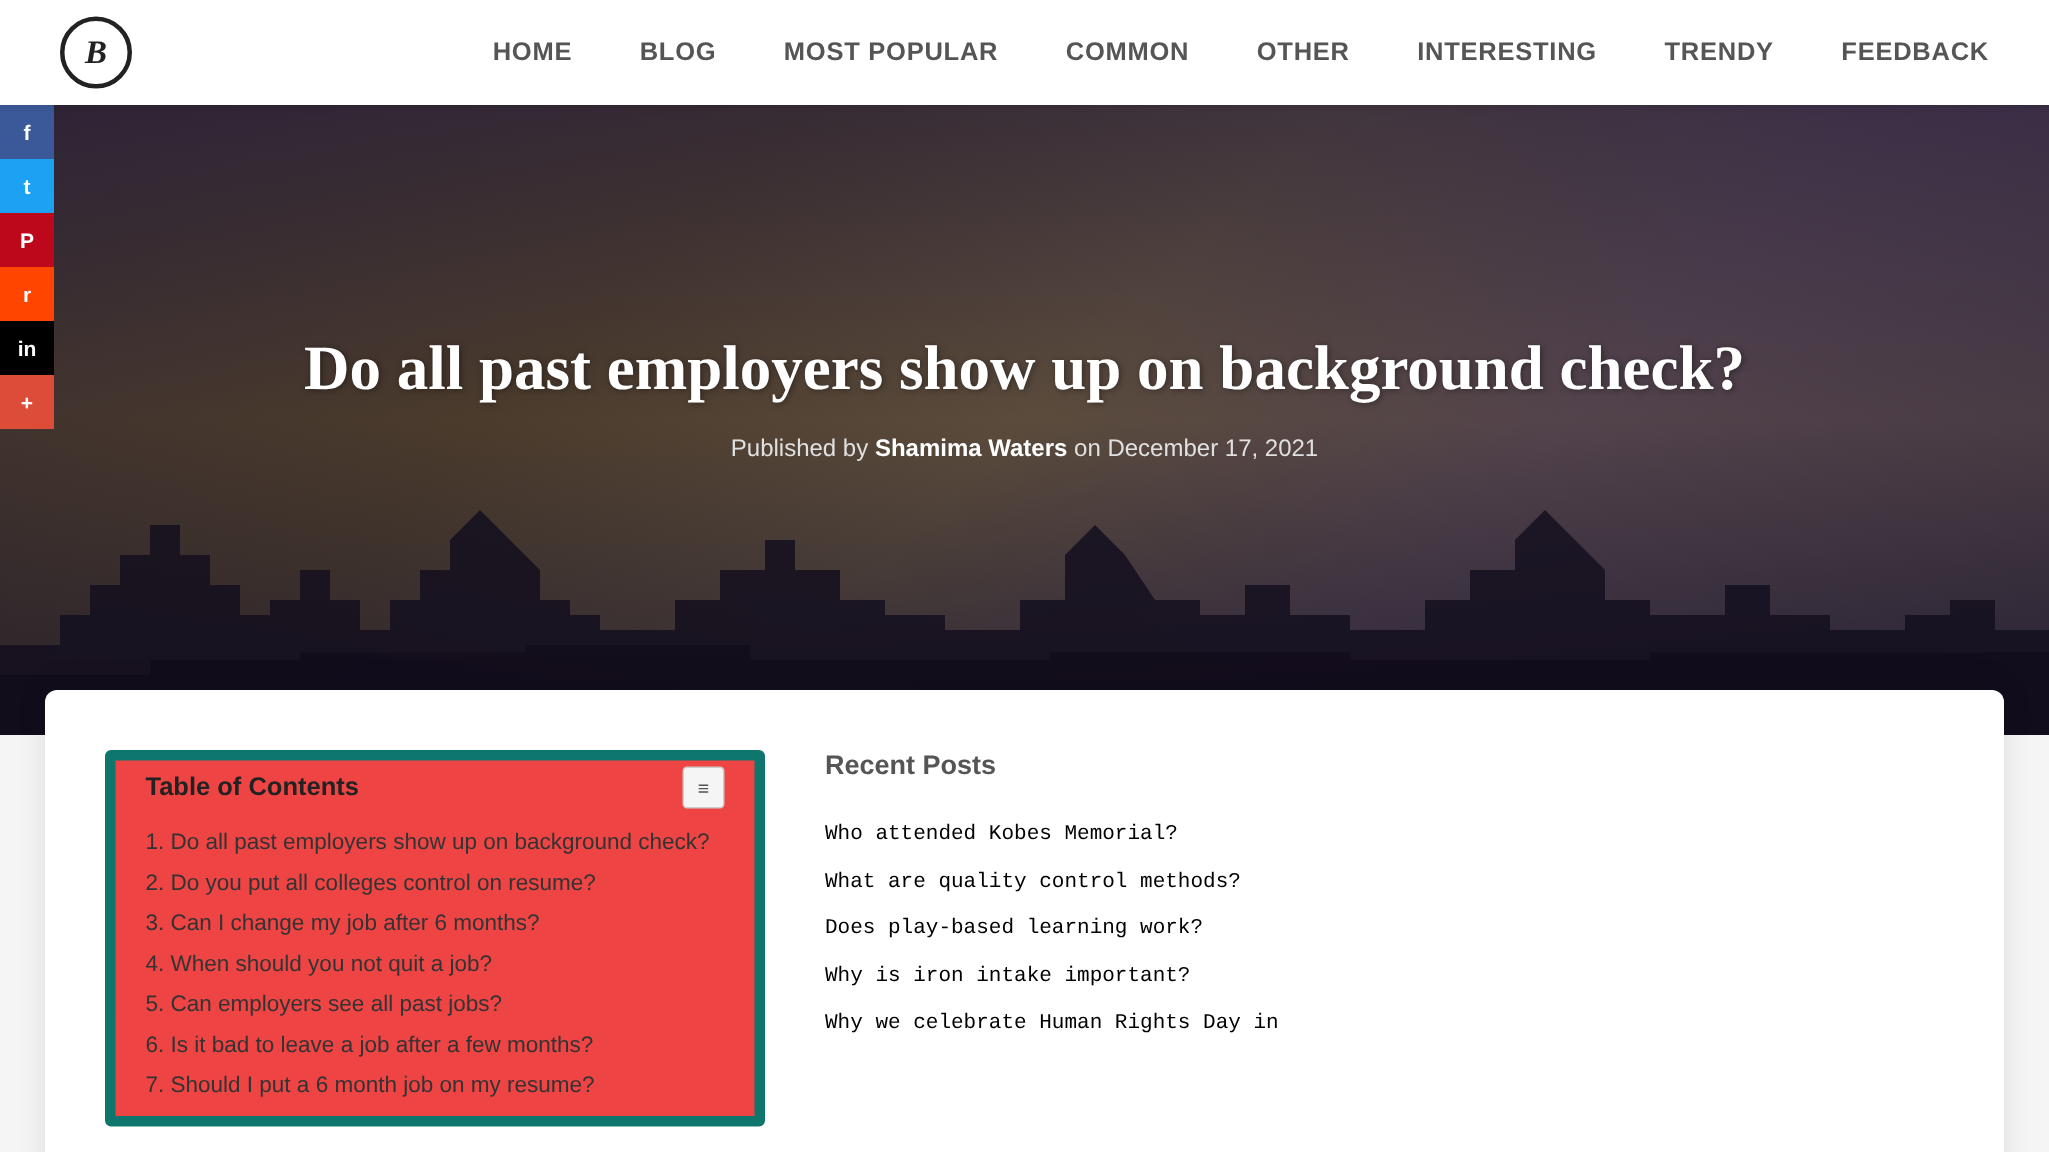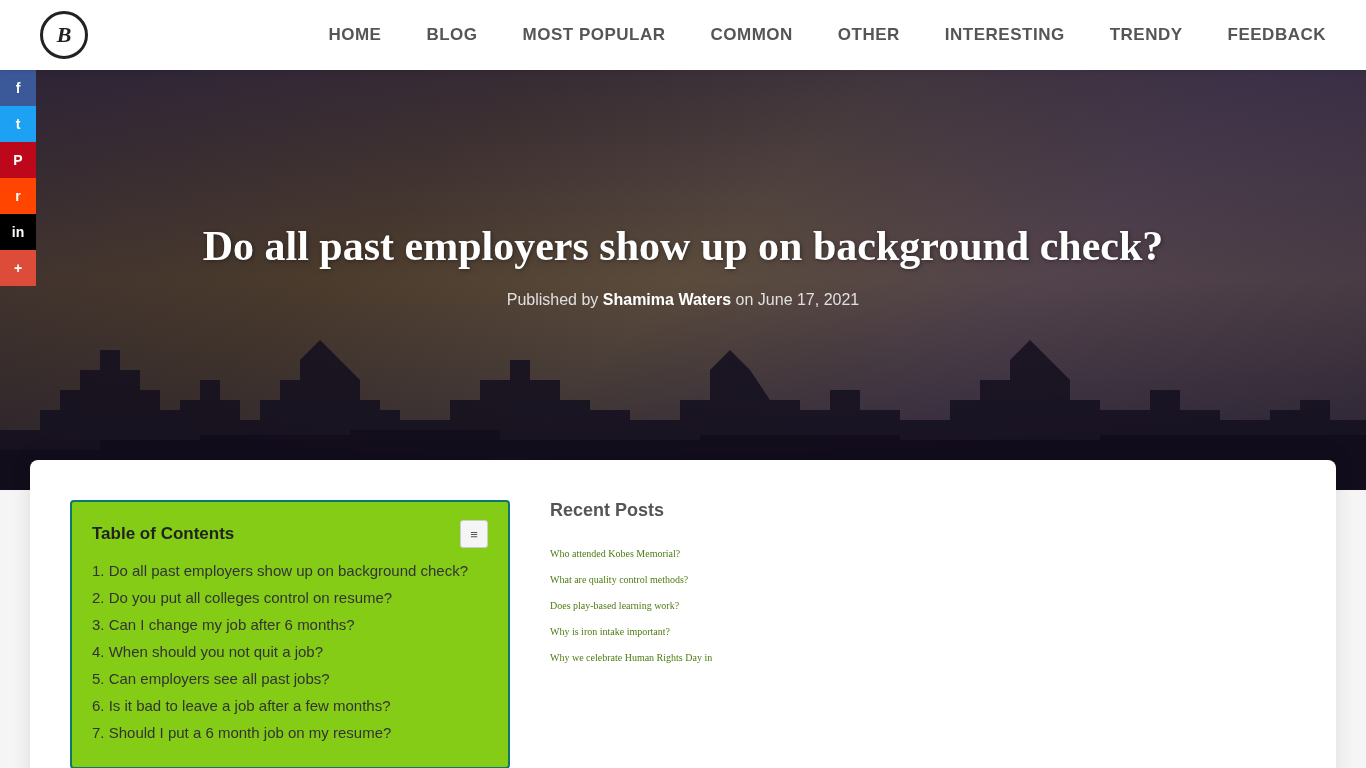--- a/index.html
+++ b/index.html
@@ -141,24 +141,24 @@
       gap: 40px;
       min-height: 300px;
     }
 
     
     .toc-container {
       min-width: 440px;
       max-width: 460px;
     }
     .toc-box {
-      border: 2px solid #0f766e;
+      border: 7px solid #0f766e;
       border-radius: 4px;
-      padding: 18px 20px;
-      background: #84cc16;
+      padding: 4px 20px;
+      background: #ef4444;
     }
     .toc-header {
       display: flex;
       justify-content: space-between;
       align-items: center;
       margin-bottom: 12px;
     }
     .toc-title {
       font-size: 17px;
       font-weight: 700;
@@ -199,23 +199,23 @@
     }
     .recent-posts-title {
       font-size: 18px;
       font-weight: 700;
       font-family: Arial, sans-serif;
       color: #555;
       margin-bottom: 26px;
     }
     .recent-post-link {
       display: block;
-      color: #4d7c0f;
-      font-family: Liberation Serif, serif;
-      font-size: 10px;
+      color: #000000;
+      font-family: Liberation Mono, monospace;
+      font-size: 14px;
       text-decoration: none;
       margin-bottom: 12px;
       line-height: 1.4;
     }
   </style>
 </head>
 <body>
 
 <nav class="navbar">
   <div class="logo-circle">B</div>
@@ -243,21 +243,21 @@
 <div class="hero">
   <div class="hero-bg"></div>
 
   <svg class="hero-silhouette" viewBox="0 0 1366 160" preserveAspectRatio="none" xmlns="http://www.w3.org/2000/svg">
     <path d="M0,160 L0,100 L40,100 L40,80 L60,80 L60,60 L80,60 L80,40 L100,40 L100,20 L120,20 L120,40 L140,40 L140,60 L160,60 L160,80 L180,80 L180,70 L200,70 L200,50 L220,50 L220,70 L240,70 L240,90 L260,90 L260,70 L280,70 L280,50 L300,50 L300,30 L320,10 L340,30 L360,50 L360,70 L380,70 L380,80 L400,80 L400,90 L450,90 L450,70 L480,70 L480,50 L510,50 L510,30 L530,30 L530,50 L560,50 L560,70 L590,70 L590,80 L630,80 L630,90 L680,90 L680,70 L710,70 L710,40 L730,20 L750,40 L770,70 L800,70 L800,80 L830,80 L830,60 L860,60 L860,80 L900,80 L900,90 L950,90 L950,70 L980,70 L980,50 L1010,50 L1010,30 L1030,10 L1050,30 L1070,50 L1070,70 L1100,70 L1100,80 L1150,80 L1150,60 L1180,60 L1180,80 L1220,80 L1220,90 L1270,90 L1270,80 L1300,80 L1300,70 L1330,70 L1330,90 L1366,90 L1366,160 Z" fill="rgba(20,15,30,0.85)"></path>
     <path d="M0,160 L0,120 L100,120 L100,110 L200,110 L200,105 L350,105 L350,100 L500,100 L500,110 L700,110 L700,105 L900,105 L900,110 L1100,110 L1100,105 L1366,105 L1366,160 Z" fill="rgba(15,10,25,0.6)"></path>
   </svg>
   <div class="hero-content">
     <h1 class="hero-title">Do all past employers show up on background check?</h1>
     <p class="hero-meta">
-      <span>Published by </span><strong>Shamima Waters</strong><span> on June 17, 2021</span>
+      <span>Published by </span><strong>Shamima Waters</strong><span> on December 17, 2021</span>
     </p>
   </div>
 </div>
 
 <div class="content-wrapper">
 
   <div class="toc-container">
     <div class="toc-box">
       <div class="toc-header">
         <span class="toc-title">Table of Contents</span>

